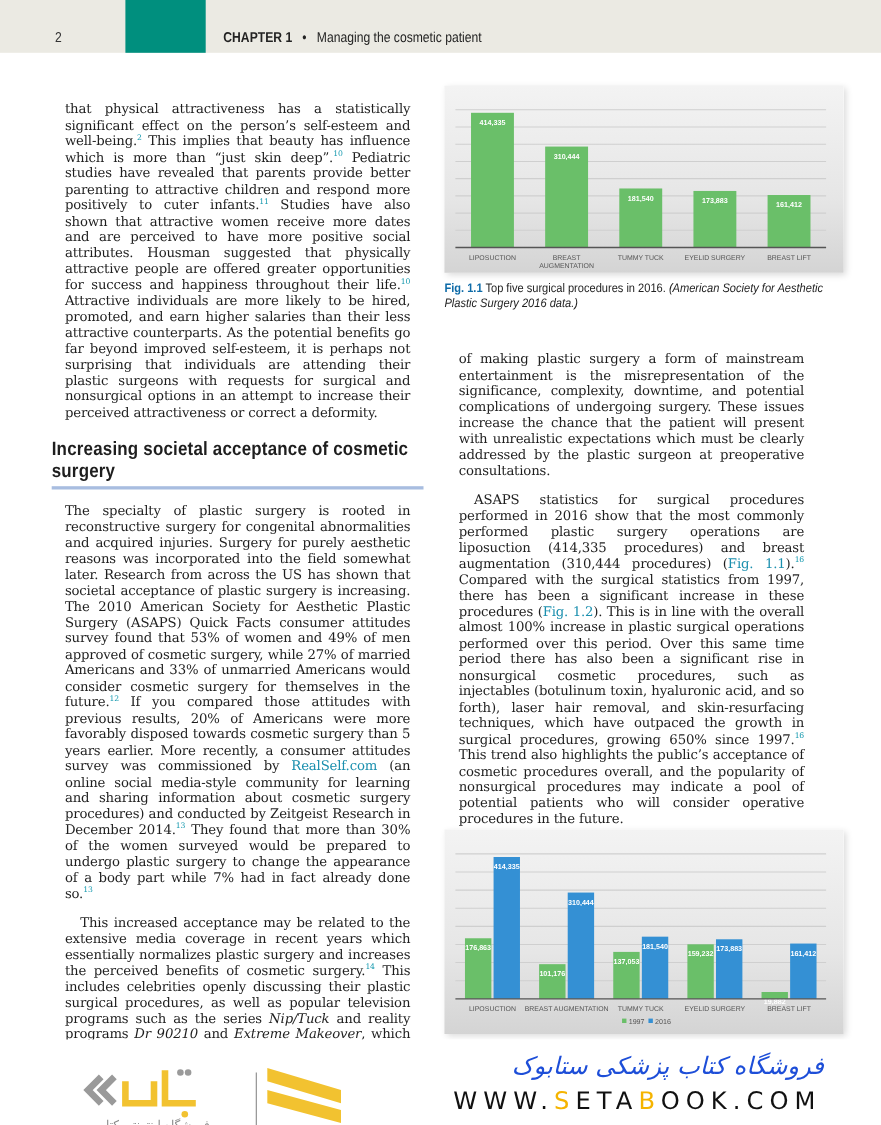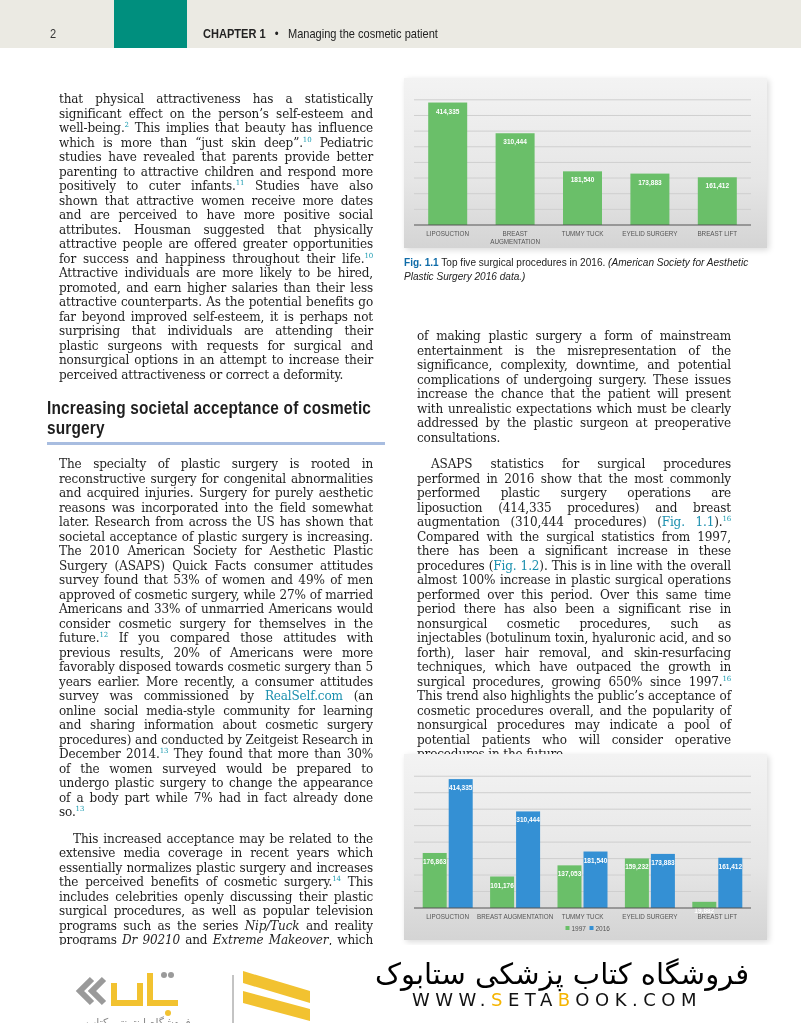--- a/index.html
+++ b/index.html
@@ -8,33 +8,33 @@
   .header-block { position: absolute; left: 114px; top: 0; width: 73px; height: 48px; background: #008f7e; }
   .page-num { position: absolute; left: 50px; top: 26px; font-family: "Liberation Sans", sans-serif; font-size: 13px; color: #333; transform: scaleX(0.85); transform-origin: left; }
   .running-head { position: absolute; left: 203px; top: 26px; font-family: "Liberation Sans", sans-serif; font-size: 13px; color: #222; white-space: nowrap; transform: scaleX(0.85); transform-origin: left; }
   .running-head b { font-weight: bold; }
   .col { position: absolute; font-size: 12.05px; line-height: 14.5px; text-align: justify; letter-spacing: -0.15px; }
   .col p { margin: 12px; }
   .col p.indent { text-indent: 14px; }
   .col sup { font-size: 7px; color: #1a9bb0; line-height: 0; vertical-align: 5px; }
   .link { color: #1a8fae; }
   .col-left { left: 47px; top: 80px; width: 338px; }
-  .col-right { left: 405px; top: 317px; width: 338px; }
+  .col-right { left: 405px; top: 307px; width: 338px; }
   .section-heading { font-family: "Liberation Sans", sans-serif; font-weight: bold; font-size: 17.5px; line-height: 20px; margin: 16px 0 0 0; transform: scaleX(0.88); transform-origin: left; width: 380px; text-align: left; letter-spacing: 0.2px; }
   .section-rule { height: 3px; background: #a8bde0; margin: 4px 0 4px 0; }
   .figure { position: absolute; left: 404px; width: 363px; background: linear-gradient(180deg, #f3f3f3 0%, #e6e6e6 60%, #d4d4d4 100%); box-shadow: 2px 2px 6px rgba(0,0,0,0.15); }
   .fig1 { top: 78px; height: 170px; }
   .fig2 { top: 754px; height: 186px; }
   .figure svg { display: block; }
   .caption { position: absolute; left: 404px; top: 256px; width: 360px; font-family: "Liberation Sans", sans-serif; font-size: 11.2px; line-height: 13.5px; color: #222; transform: scaleX(0.9); transform-origin: left; width: 400px; }
   .caption b { color: #0e6ba8; font-weight: bold; }
   .caption i { font-style: italic; }
   .footer { position: absolute; left: 0; top: 945px; width: 801px; height: 78px; background: #ffffff; }
-  .footer-fa { position: absolute; right: 52px; top: 12px; font-family: "DejaVu Sans", sans-serif; font-size: 29px; color: #000000; direction: rtl; }
-  .footer-url { position: absolute; left: 412px; top: 44px; font-family: "DejaVu Sans", sans-serif; font-size: 18px; letter-spacing: 5.5px; color: #111; white-space: nowrap; }
+  .footer-fa { position: absolute; right: 52px; top: 12px; font-family: "DejaVu Sans", sans-serif; font-size: 22px; color: #1d4ed8; direction: rtl; font-style: italic; }
+  .footer-url { position: absolute; left: 412px; top: 44px; font-family: "DejaVu Sans", sans-serif; font-size: 22px; letter-spacing: 5.5px; color: #111; white-space: nowrap; }
   .footer-url .hl { color: #f5b400; }
   .logo { position: absolute; left: 70px; top: 20px; width: 260px; height: 60px; }
   .logo-sub { position: absolute; left: 86px; top: 71px; font-family: "DejaVu Sans", sans-serif; font-size: 11px; color: #8a8a8a; direction: rtl; }
 </style>
 </head>
 <body>
 
 <div class="header">
   <div class="header-block"></div>
   <span class="page-num">2</span>

